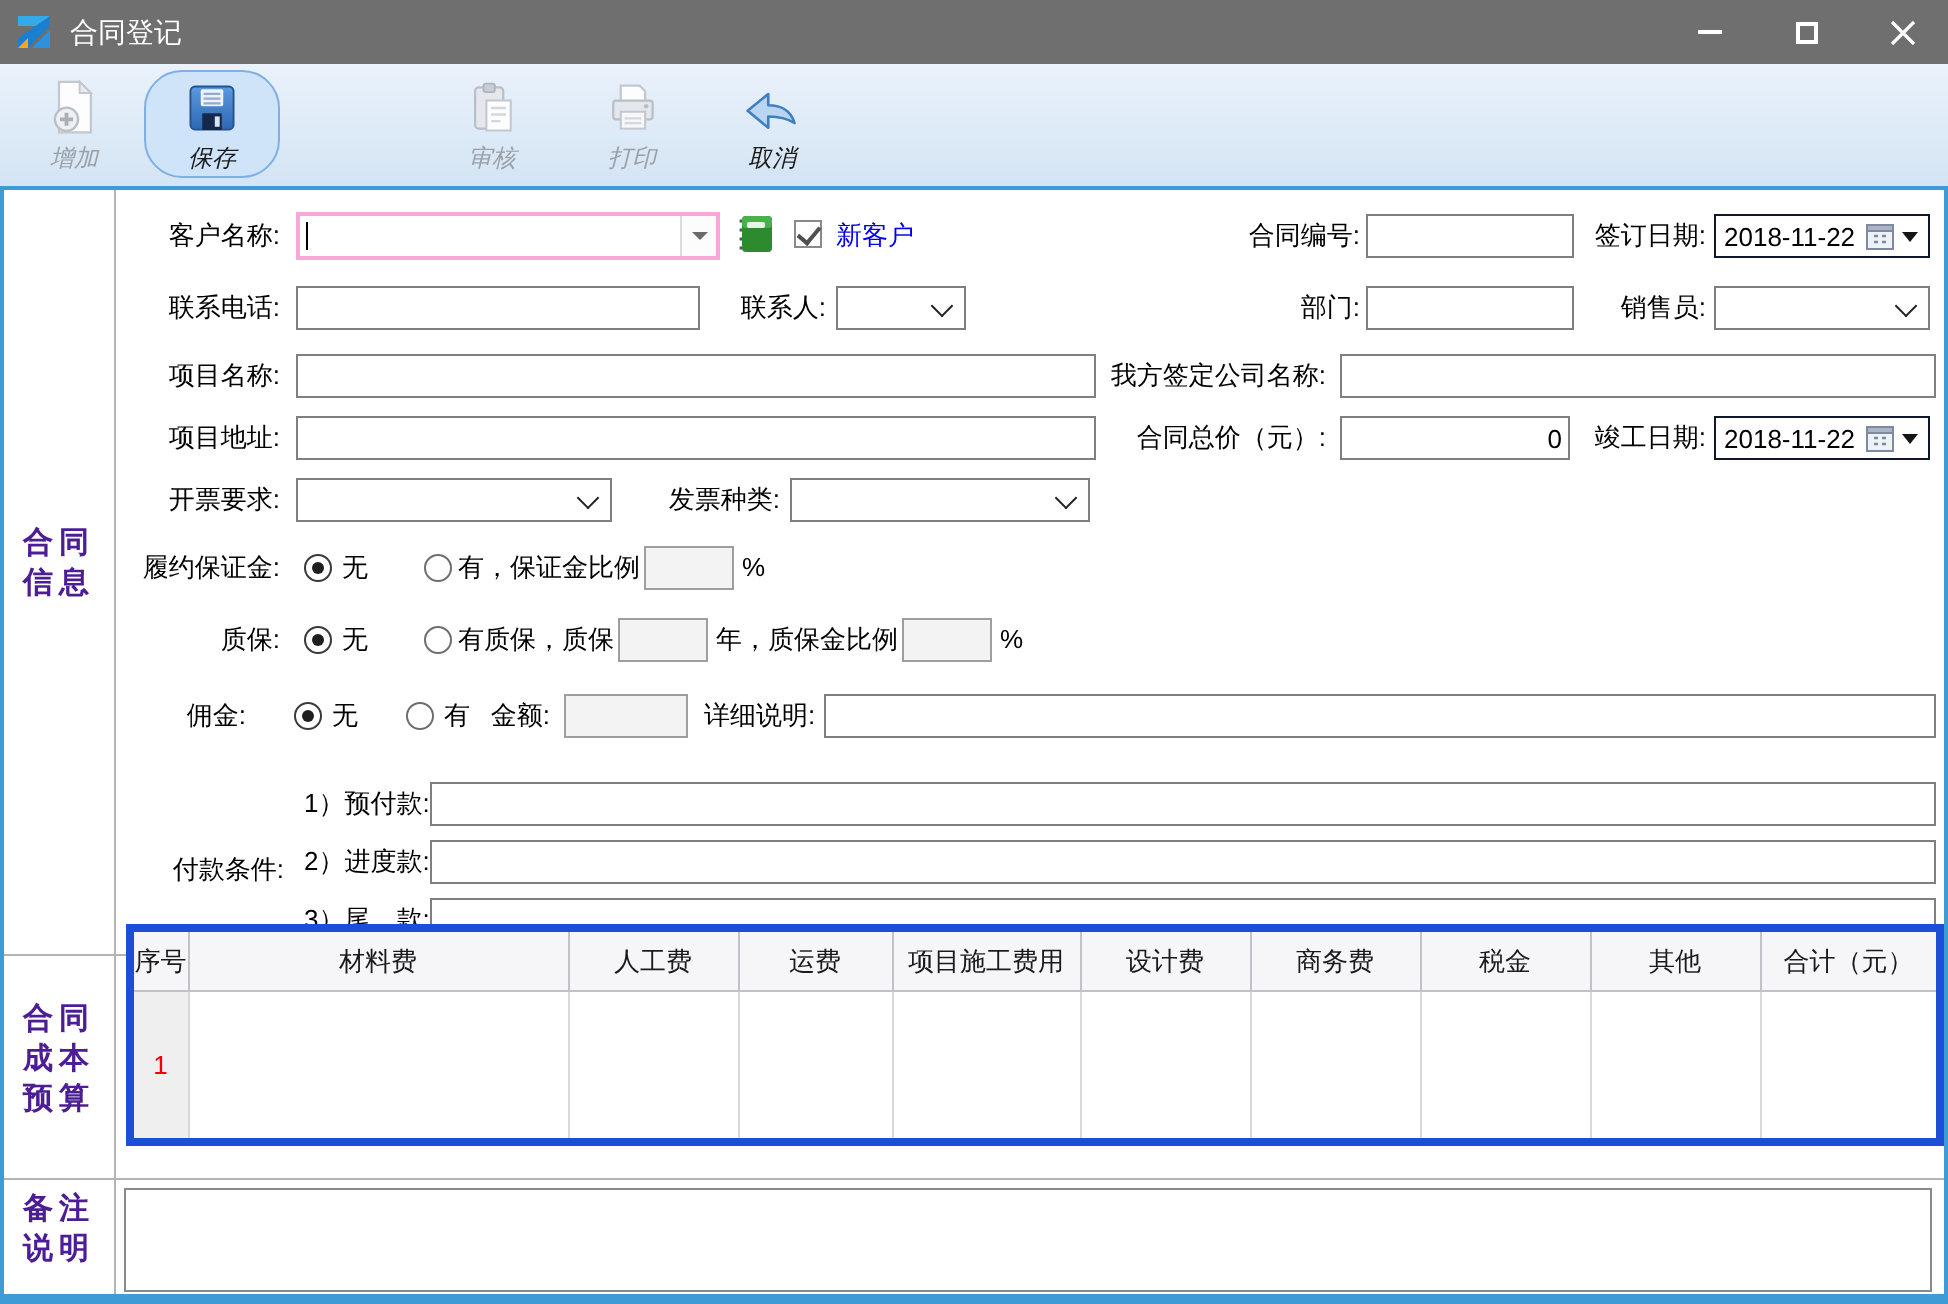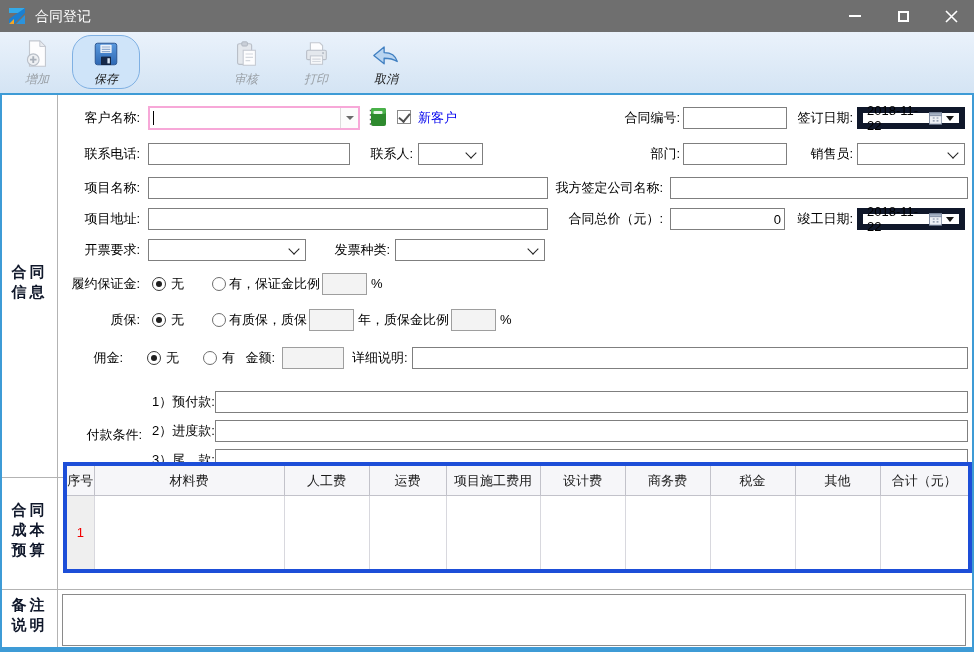--- a/index.html
+++ b/index.html
@@ -27,39 +27,39 @@
   .tbtn .ticon{width:30px;height:30px;}
   .tbtn .tlabel{font-size:12px;margin-top:2px;color:#1a1a1a;font-style:italic;}
   .tbtn.disabled .tlabel{color:#9aa0a6;}
   .tbtn.active{background:#cfe4f9;border-color:#7fb0e3;border-radius:19px;}
 
   
   .mainarea{position:absolute;left:2px;top:95px;width:970px;height:552px;background:#fff;}
   .vdiv{position:absolute;left:57px;top:95px;width:1px;height:552px;background:#b3b3b3;}
   .hdiv{position:absolute;left:2px;width:970px;height:1px;background:#b3b3b3;}
   .section-label{position:absolute;left:2px;width:55px;text-align:center;
-    font-size:15px;font-weight:bold;color:#0f172a;line-height:20px;letter-spacing:3px;}
+    font-size:15px;font-weight:bold;color:#4c1d95;line-height:20px;letter-spacing:3px;}
 
   
   .lbl{position:absolute;height:22px;line-height:22px;font-size:13px;color:#000;text-align:right;white-space:nowrap;}
   .txt{position:absolute;height:22px;line-height:22px;font-size:13px;color:#000;white-space:nowrap;text-align:center;}
   .inp{position:absolute;height:22px;box-sizing:border-box;border:1px solid #7f7f7f;background:#fff;
     font:13px "Liberation Sans","DejaVu Sans",sans-serif;padding:0 3px;outline:none;}
   .inp.num{text-align:right;}
   .inp.dis{background:#f3f3f3;border-color:#9e9e9e;}
   .sel{position:absolute;height:22px;box-sizing:border-box;border:1px solid #7f7f7f;background:#fff;}
   .sel .chev{position:absolute;right:7px;top:5px;width:7px;height:7px;
     border-right:1.5px solid #222;border-bottom:1.5px solid #222;transform:rotate(45deg);}
   .combo{position:absolute;left:148px;top:106px;width:212px;height:24px;box-sizing:border-box;
     border:2px solid #f7a8d8;background:#fff;}
   .combo .caret{position:absolute;left:3px;top:3px;width:1px;height:14px;background:#000;}
   .combo .dd{position:absolute;right:0;top:0;width:17px;height:20px;border-left:1px solid #dcdcdc;
     display:flex;align-items:center;justify-content:center;background:#fcfcfc;}
   .combo .tri{width:0;height:0;border-left:4px solid transparent;border-right:4px solid transparent;border-top:4px solid #6a6a6a;}
-  .date{position:absolute;height:22px;box-sizing:border-box;border:6px solid #0f172a;background:#fff;
+  .date{position:absolute;height:22px;box-sizing:border-box;border:1px solid #0f172a;background:#fff;
     display:flex;align-items:center;padding:0 5px 0 4px;font-size:13px;color:#000;}
   .date .cal{margin-left:auto;}
   .date .tri{width:0;height:0;border-left:4px solid transparent;border-right:4px solid transparent;border-top:5px solid #141414;margin-left:4px;}
   .radio{position:absolute;width:14px;height:14px;border:1px solid #6e6e6e;border-radius:50%;background:#fff;box-sizing:border-box;}
   .radio.on{border-color:#3a3a3a;}
   .radio.on::after{content:"";position:absolute;left:3px;top:3px;width:6px;height:6px;border-radius:50%;background:#1f1f1f;}
   .cb{position:absolute;left:397px;top:110px;width:14px;height:14px;border:1px solid #8a8a8a;background:#fff;box-sizing:border-box;}
   .cb .tick{position:absolute;left:3px;top:0px;width:5px;height:9px;
     border-right:2px solid #4f4f4f;border-bottom:2px solid #4f4f4f;transform:rotate(40deg);}
   .bluetext{color:#0000ee;}

